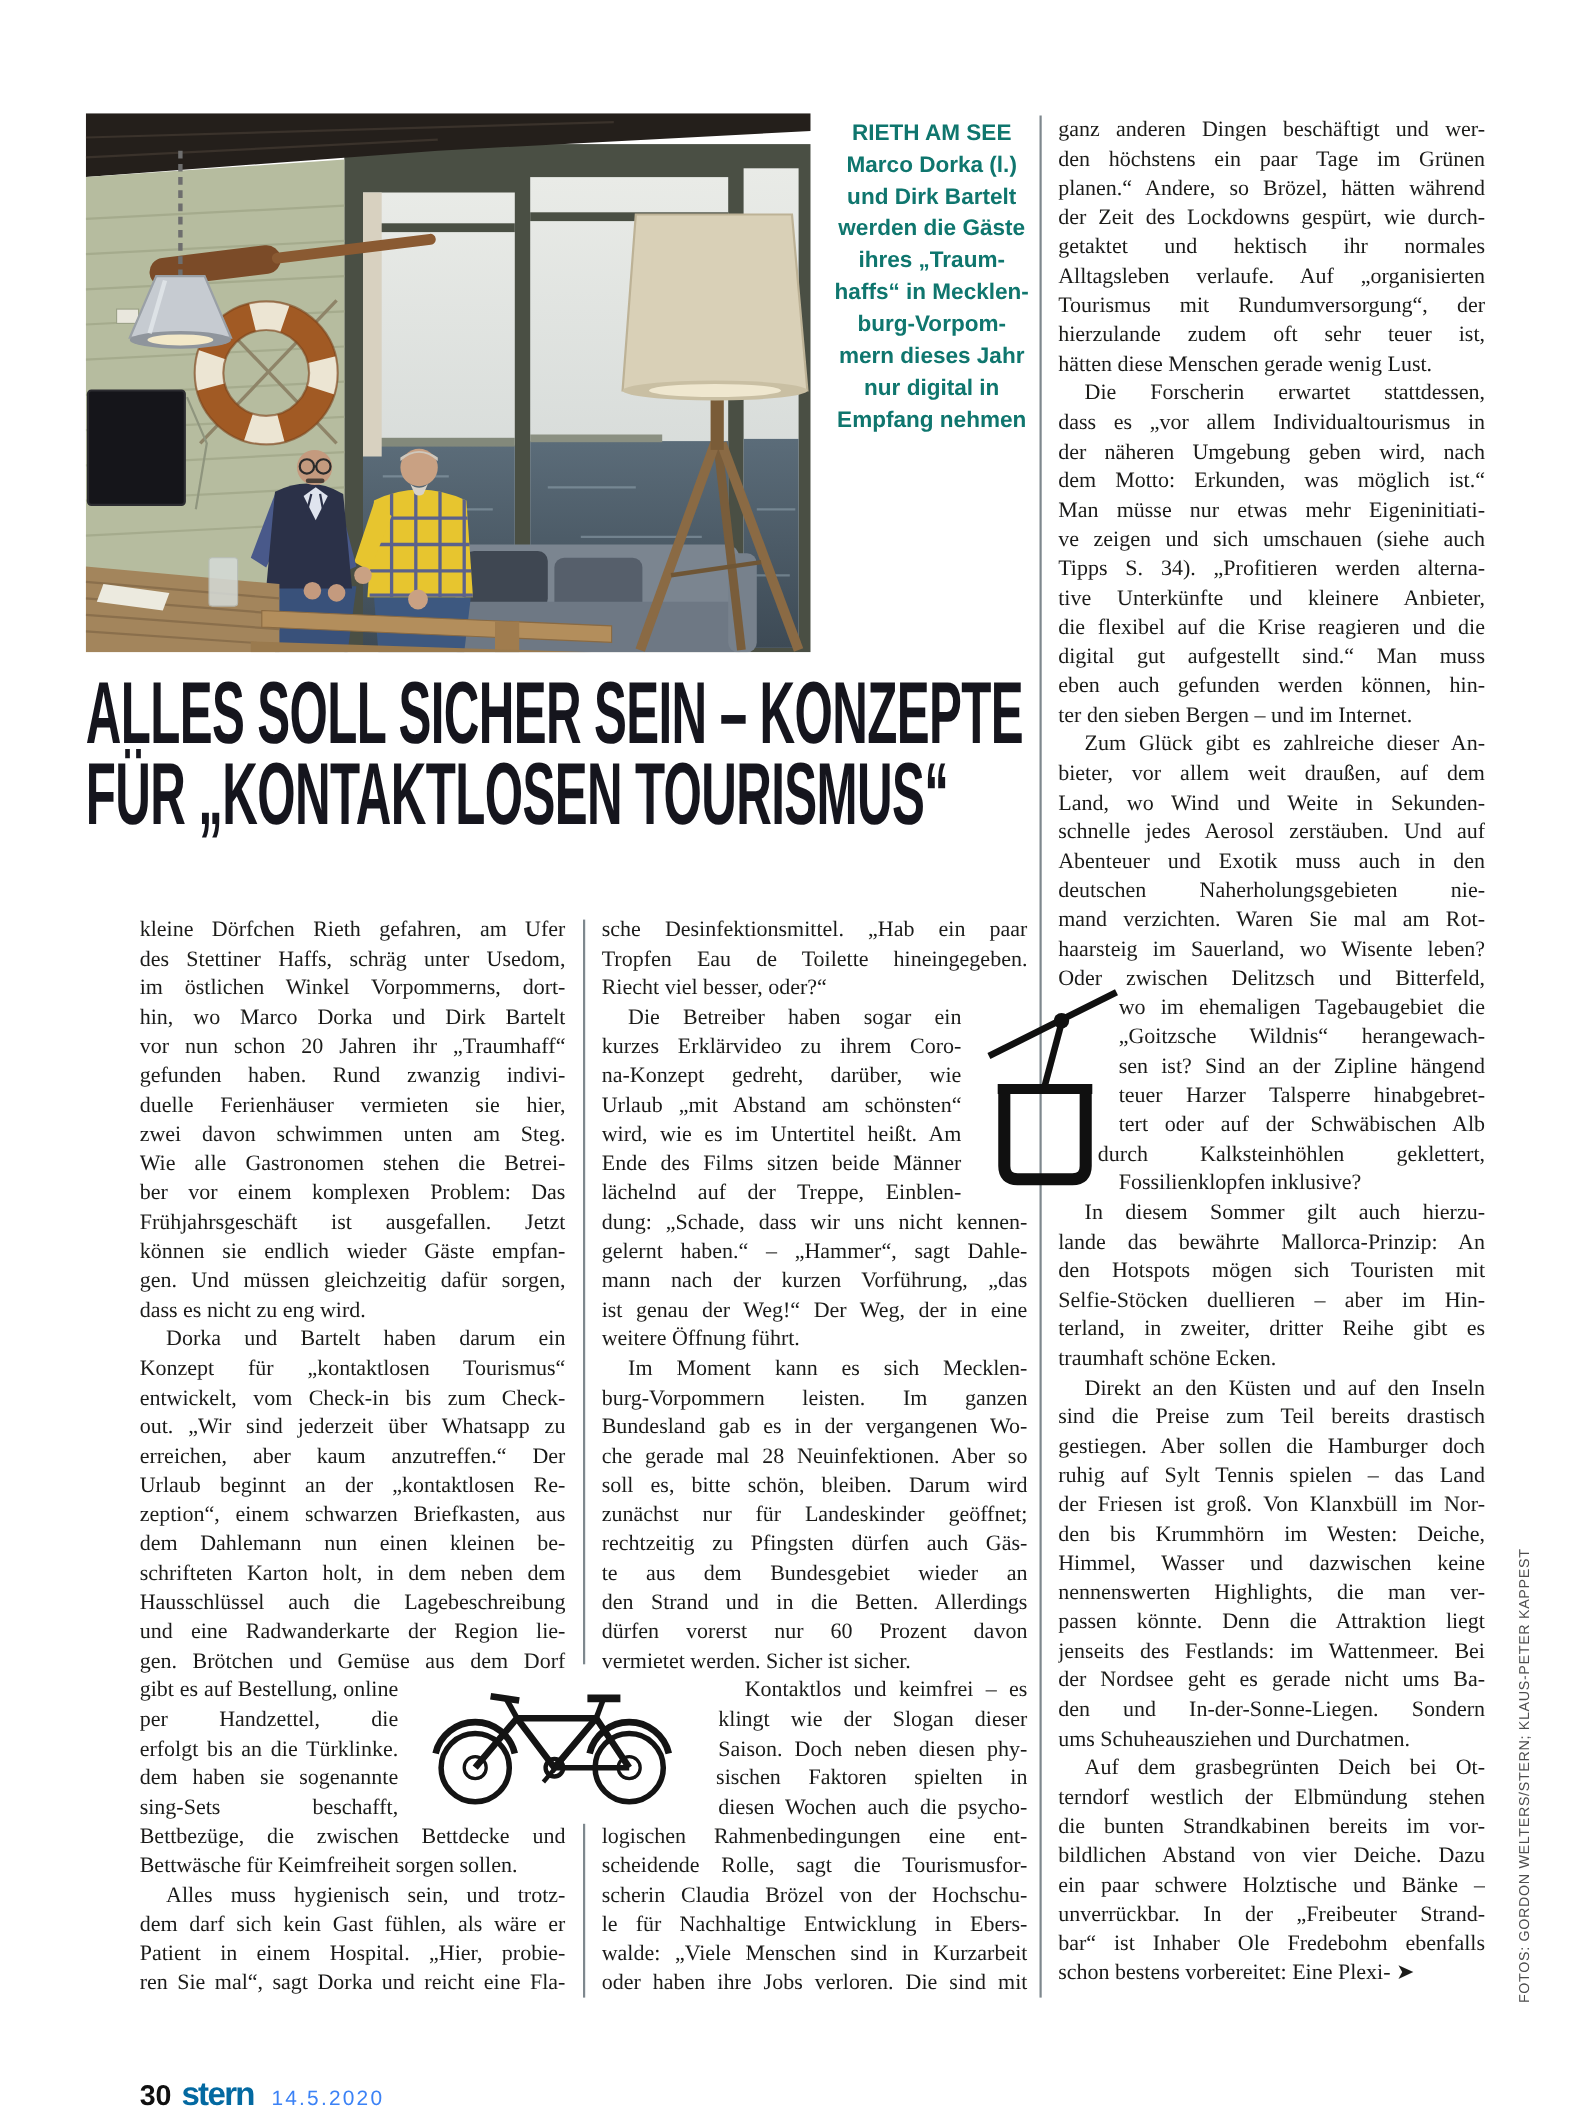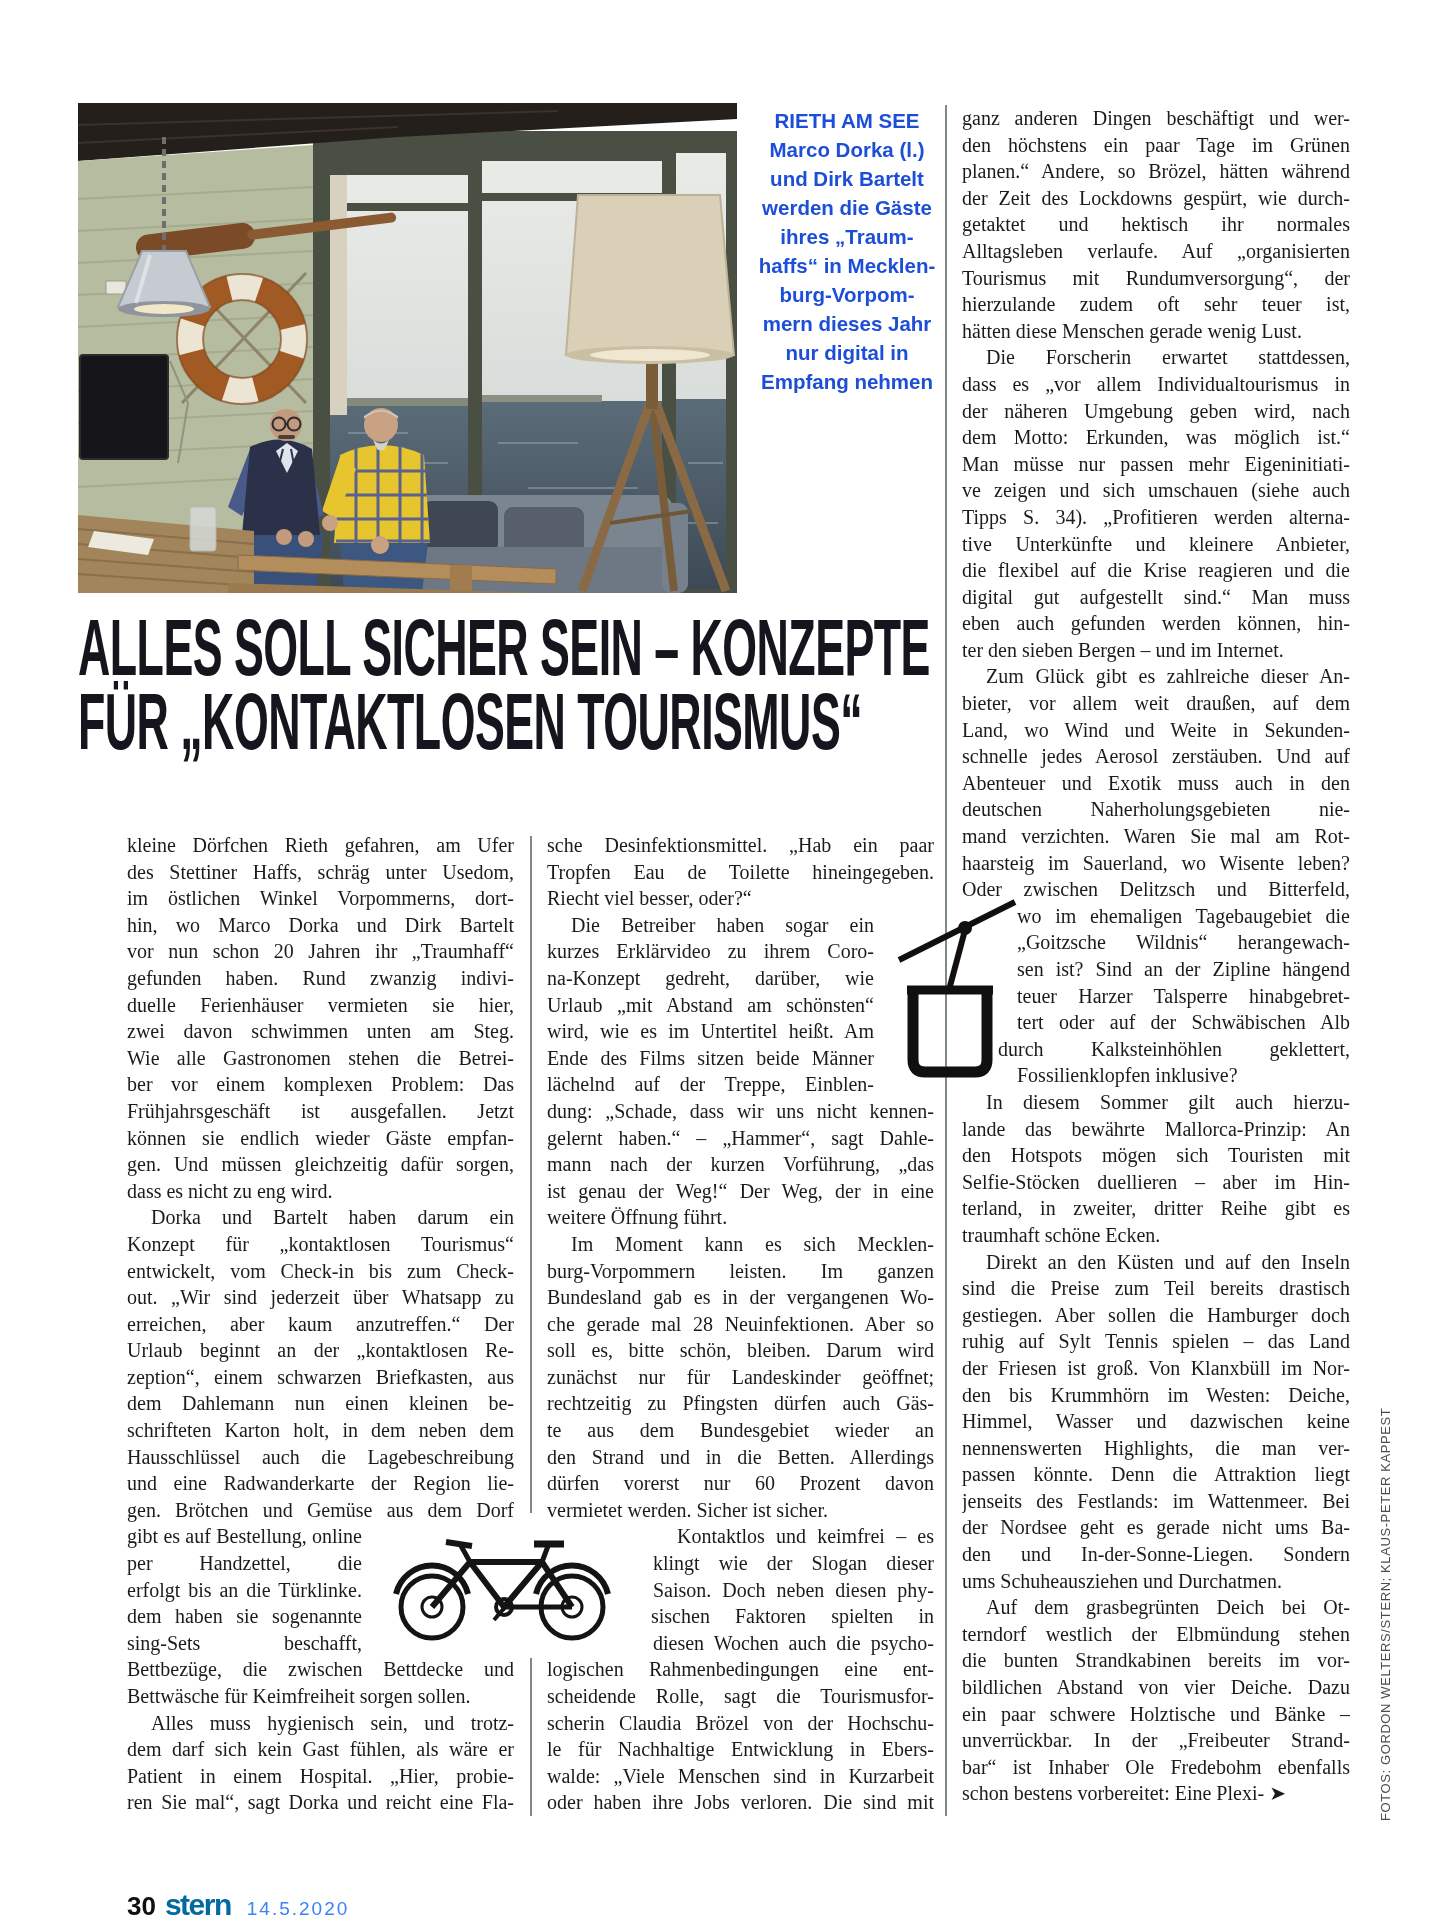--- a/index.html
+++ b/index.html
@@ -9,21 +9,21 @@
   }
   .abs{position:absolute;}
 
   
   #photo{left:78px;top:103px;width:659px;height:490px;}
   #photo svg{display:block;}
 
   
   #caption{left:749px;top:106px;width:196px;
     font-family:"Liberation Sans",sans-serif;font-weight:bold;
-    font-size:20.5px;color:#1d4ed8;}
+    font-size:20.5px;color:#0f766e;}
   .cap-line{height:29px;line-height:29px;text-align:center;white-space:nowrap;overflow:visible;}
 
   
   .headline-line{
     position:absolute;left:78px;
     font-family:"Liberation Sans",sans-serif;font-weight:bold;
     font-size:80px;line-height:72px;color:#15151d;white-space:nowrap;
     transform:scaleX(.56);transform-origin:0 0;letter-spacing:-1px;
   }
 
@@ -343,21 +343,21 @@
     <div class="line">der Zeit des Lockdowns gespürt, wie durch-</div>
     <div class="line">getaktet und hektisch ihr normales</div>
     <div class="line">Alltagsleben verlaufe. Auf „organisierten</div>
     <div class="line">Tourismus mit Rundumversorgung“, der</div>
     <div class="line">hierzulande zudem oft sehr teuer ist,</div>
     <div class="line end">hätten diese Menschen gerade wenig Lust.</div>
     <div class="line ind">Die Forscherin erwartet stattdessen,</div>
     <div class="line">dass es „vor allem Individualtourismus in</div>
     <div class="line">der näheren Umgebung geben wird, nach</div>
     <div class="line">dem Motto: Erkunden, was möglich ist.“</div>
-    <div class="line">Man müsse nur passen mehr Eigeninitiati-</div>
+    <div class="line">Man müsse nur etwas mehr Eigeninitiati-</div>
     <div class="line">ve zeigen und sich umschauen (siehe auch</div>
     <div class="line">Tipps S. 34). „Profitieren werden alterna-</div>
     <div class="line">tive Unterkünfte und kleinere Anbieter,</div>
     <div class="line">die flexibel auf die Krise reagieren und die</div>
     <div class="line">digital gut aufgestellt sind.“ Man muss</div>
     <div class="line">eben auch gefunden werden können, hin-</div>
     <div class="line end">ter den sieben Bergen – und im Internet.</div>
     <div class="line ind">Zum Glück gibt es zahlreiche dieser An-</div>
     <div class="line">bieter, vor allem weit draußen, auf dem</div>
     <div class="line">Land, wo Wind und Weite in Sekunden-</div>

